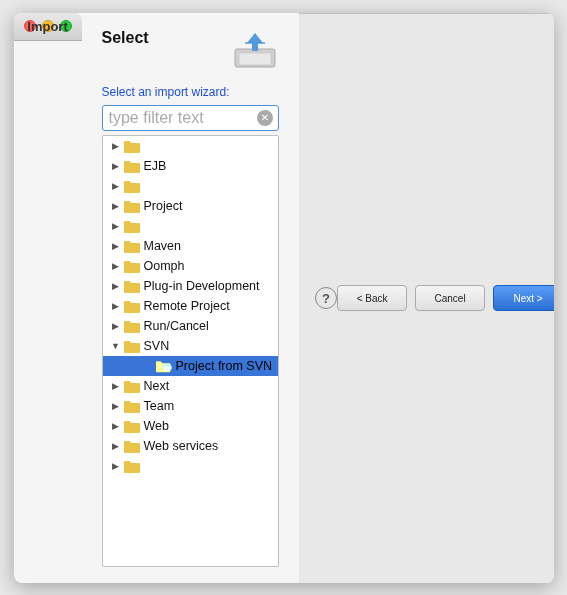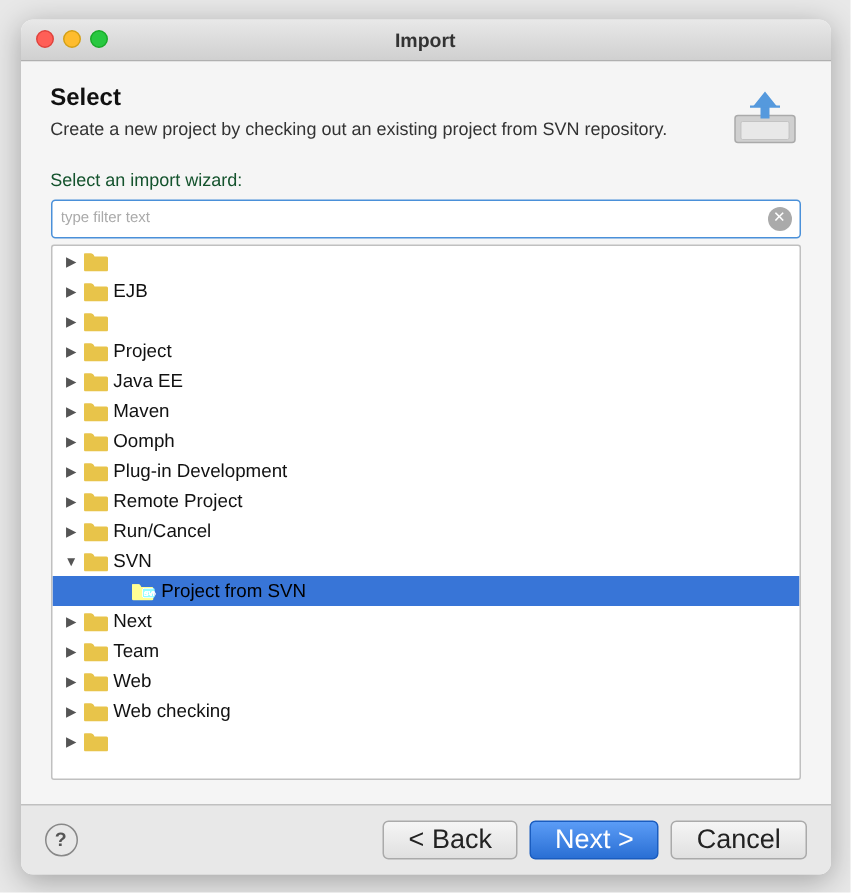--- a/index.html
+++ b/index.html
@@ -16,21 +16,20 @@
       justify-content: center;
     }
 
     .window {
       width: 540px;
       height: 570px;
       background: #f5f5f5;
       border-radius: 8px;
       box-shadow: 0 4px 20px rgba(0,0,0,0.3);
       display: flex;
-      flex-direction: column;
       overflow: hidden;
     }
 
     .title-bar {
       background: linear-gradient(to bottom, #e8e8e8, #d0d0d0);
       height: 28px;
       display: flex;
       align-items: center;
       padding: 0 10px;
       position: relative;
@@ -93,36 +92,36 @@
     }
 
     .header-icon {
       width: 48px;
       height: 42px;
       flex-shrink: 0;
     }
 
     .wizard-label {
       font-size: 12px;
-      color: #14532d;
+      color: #1d4ed8;
       margin-bottom: 6px;
     }
 
     .filter-container {
       position: relative;
       margin-bottom: 4px;
     }
 
     .filter-input {
       width: 100%;
       height: 26px;
       border: 1.5px solid #4a90d9;
       border-radius: 3px;
       padding: 0 24px 0 6px;
-      font-size: 10px;
+      font-size: 16px;
       color: #999;
       background: white;
       outline: none;
     }
 
     .filter-clear {
       position: absolute;
       right: 6px;
       top: 50%;
       transform: translateY(-50%);
@@ -225,21 +224,21 @@
 
     .footer-buttons {
       display: flex;
       gap: 8px;
     }
 
     .btn {
       height: 26px;
       padding: 0 16px;
       border-radius: 4px;
-      font-size: 18px;
+      font-size: 10px;
       cursor: pointer;
       border: 1px solid #aaa;
       background: linear-gradient(to bottom, #f5f5f5, #e0e0e0);
       color: #222;
       min-width: 70px;
     }
 
     .btn-primary {
       background: linear-gradient(to bottom, #5b9cf6, #2a6fd4);
       border: 1px solid #1a5cbf;
@@ -258,21 +257,20 @@
       <button class="tb-btn tb-maximize"></button>
     </div>
     <span class="title-bar-title">Import</span>
   </div>
 
   <div class="content">
 
     <div class="header-section">
       <div class="header-text">
         <h2>Select</h2>
-        <p>Create a new project by checking out an existing project from SVN repository.</p>
       </div>
       <div class="header-icon">
         <svg width="48" height="42" viewBox="0 0 48 42" fill="none" xmlns="http://www.w3.org/2000/svg">
 
           <rect x="4" y="20" width="40" height="18" rx="2" fill="#d0d0d0" stroke="#aaa" stroke-width="1"></rect>
           <rect x="8" y="24" width="32" height="12" rx="1" fill="#e8e8e8" stroke="#bbb" stroke-width="0.5"></rect>
           <polygon points="24,4 32,14 27,14 27,22 21,22 21,14 16,14" fill="#5599dd"></polygon>
           <line x1="14" y1="14" x2="34" y2="14" stroke="#5599dd" stroke-width="1.5"></line>
         </svg>
       </div>
@@ -326,21 +324,20 @@
           <span class="item-label">Project</span>
         </div>
         <div class="tree-item" style="padding-left: 6px;">
           <span class="toggle-icon">▶</span>
           <span class="item-icon">
             <svg width="16" height="14" viewBox="0 0 16 14" xmlns="http://www.w3.org/2000/svg">
       <path d="M0 3 Q0 2 1 2 L5 2 Q6 2 6.5 3 L7 4 L15 4 Q16 4 16 5 L16 13 Q16 14 15 14 L1 14 Q0 14 0 13 Z" fill="#e8c44a"></path>
       <path d="M0 2 L4.5 2 Q5.5 2 6 3 L6.5 4 L0 4 Z" fill="#e8c44a"></path>
     </svg>
           </span>
-          <span class="item-label">Java EE</span>
         </div>
         <div class="tree-item" style="padding-left: 6px;">
           <span class="toggle-icon">▶</span>
           <span class="item-icon">
             <svg width="16" height="14" viewBox="0 0 16 14" xmlns="http://www.w3.org/2000/svg">
       <path d="M0 3 Q0 2 1 2 L5 2 Q6 2 6.5 3 L7 4 L15 4 Q16 4 16 5 L16 13 Q16 14 15 14 L1 14 Q0 14 0 13 Z" fill="#e8c44a"></path>
       <path d="M0 2 L4.5 2 Q5.5 2 6 3 L6.5 4 L0 4 Z" fill="#e8c44a"></path>
     </svg>
           </span>
           <span class="item-label">Maven</span>
@@ -440,37 +437,37 @@
           <span class="item-label">Web</span>
         </div>
         <div class="tree-item" style="padding-left: 6px;">
           <span class="toggle-icon">▶</span>
           <span class="item-icon">
             <svg width="16" height="14" viewBox="0 0 16 14" xmlns="http://www.w3.org/2000/svg">
       <path d="M0 3 Q0 2 1 2 L5 2 Q6 2 6.5 3 L7 4 L15 4 Q16 4 16 5 L16 13 Q16 14 15 14 L1 14 Q0 14 0 13 Z" fill="#e8c44a"></path>
       <path d="M0 2 L4.5 2 Q5.5 2 6 3 L6.5 4 L0 4 Z" fill="#e8c44a"></path>
     </svg>
           </span>
-          <span class="item-label">Web checking</span>
+          <span class="item-label">Web services</span>
         </div>
         <div class="tree-item" style="padding-left: 6px;">
           <span class="toggle-icon">▶</span>
           <span class="item-icon">
             <svg width="16" height="14" viewBox="0 0 16 14" xmlns="http://www.w3.org/2000/svg">
       <path d="M0 3 Q0 2 1 2 L5 2 Q6 2 6.5 3 L7 4 L15 4 Q16 4 16 5 L16 13 Q16 14 15 14 L1 14 Q0 14 0 13 Z" fill="#e8c44a"></path>
       <path d="M0 2 L4.5 2 Q5.5 2 6 3 L6.5 4 L0 4 Z" fill="#e8c44a"></path>
     </svg>
           </span>
         </div>
       </div>
   </div>
 
   <div class="footer">
     <div class="footer-left">
       <button class="help-btn">?</button>
     </div>
     <div class="footer-buttons">
       <button class="btn">&lt; Back</button>
+      <button class="btn">Cancel</button>
       <button class="btn btn-primary">Next &gt;</button>
-      <button class="btn">Cancel</button>
     </div>
   </div>
 </div>
 
 </body></html>

